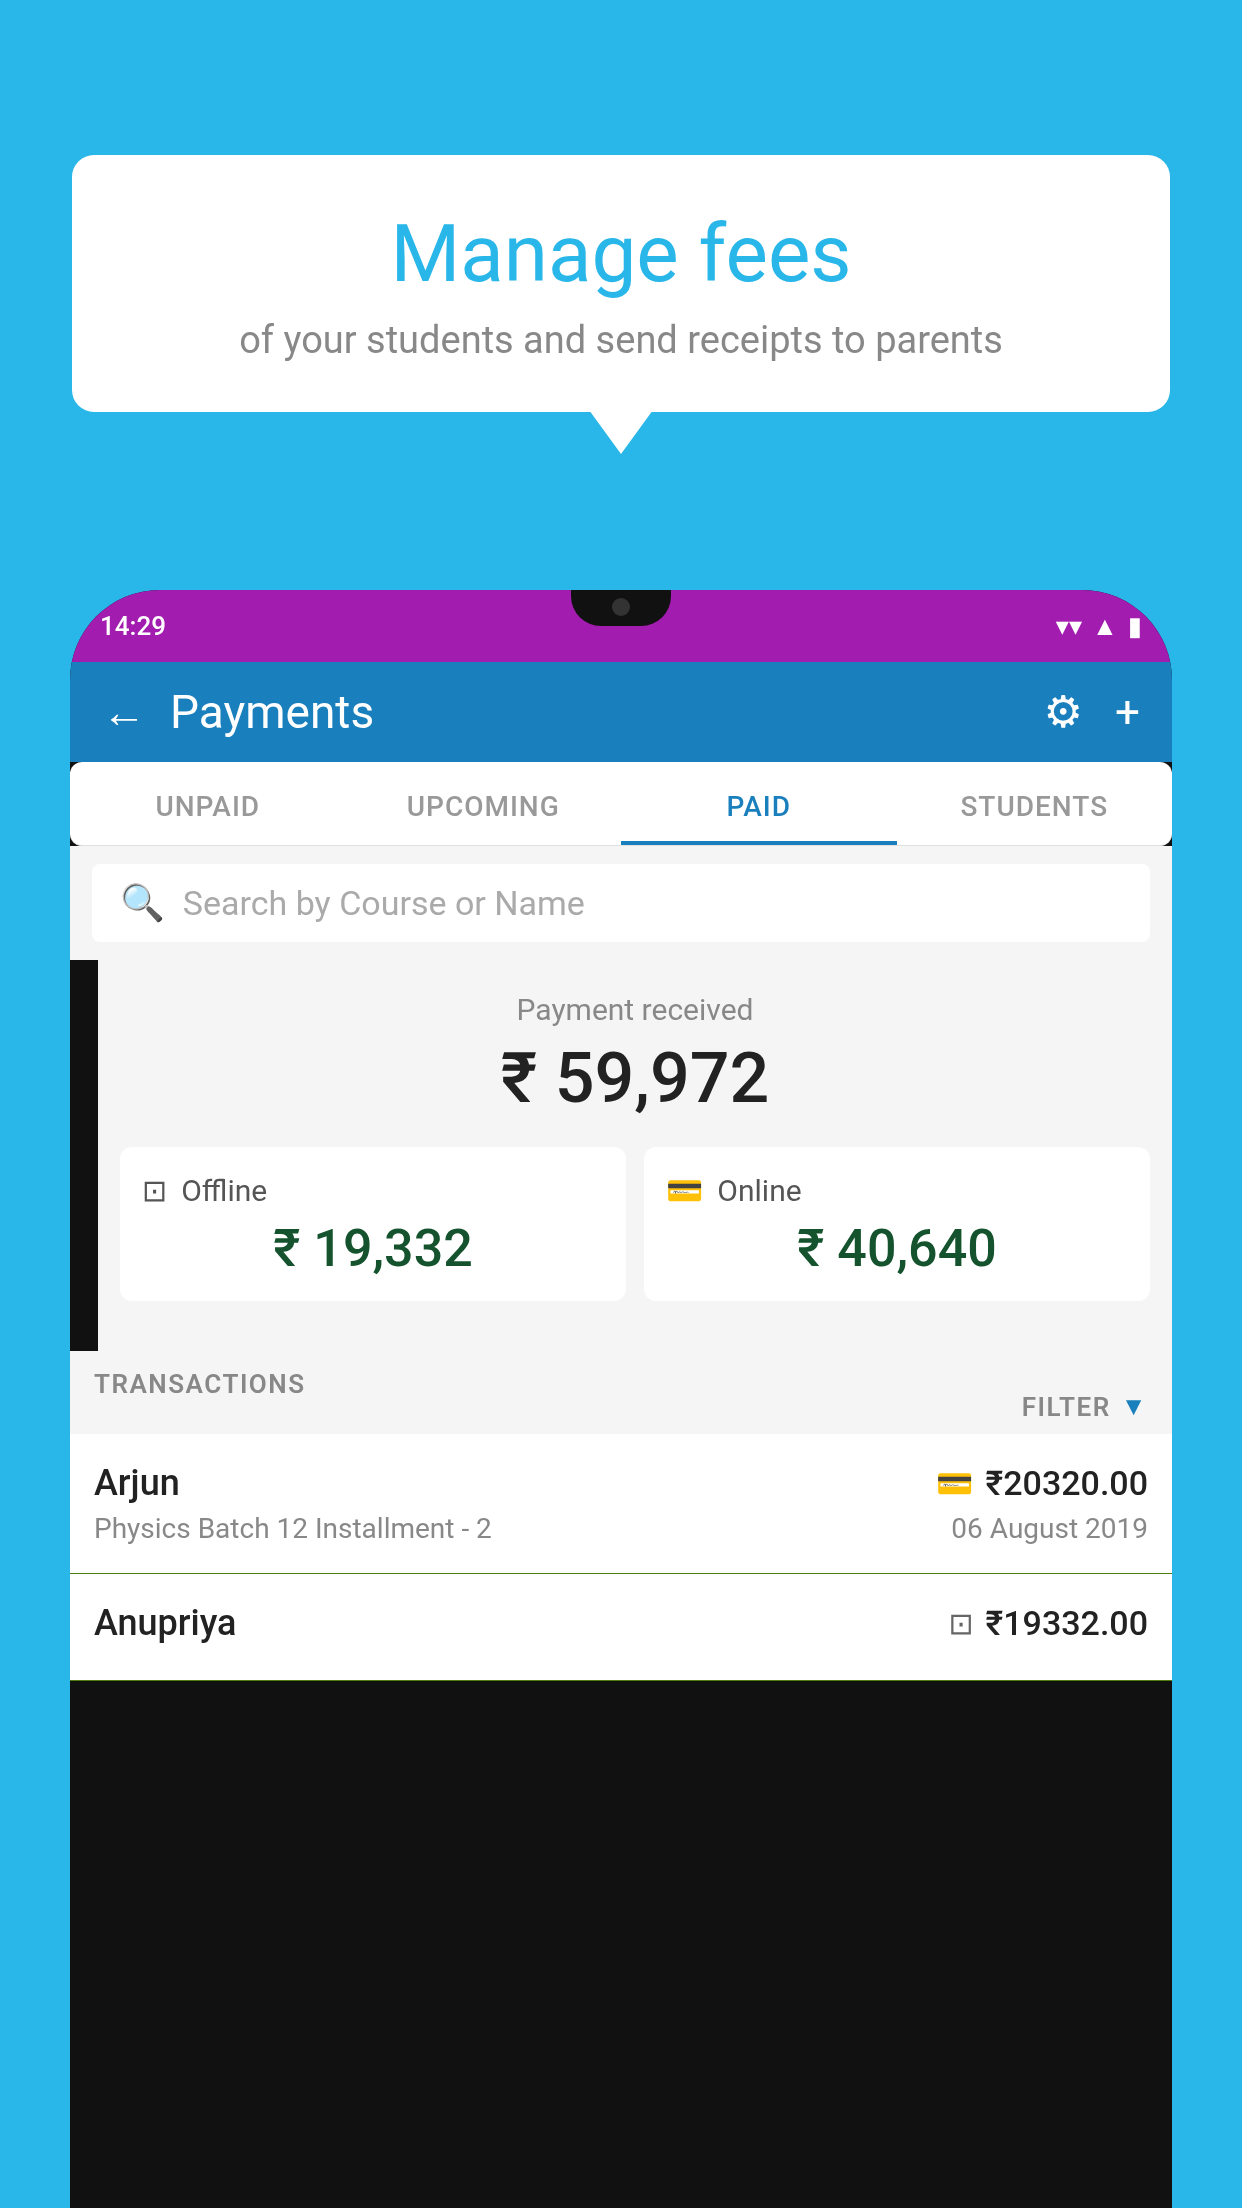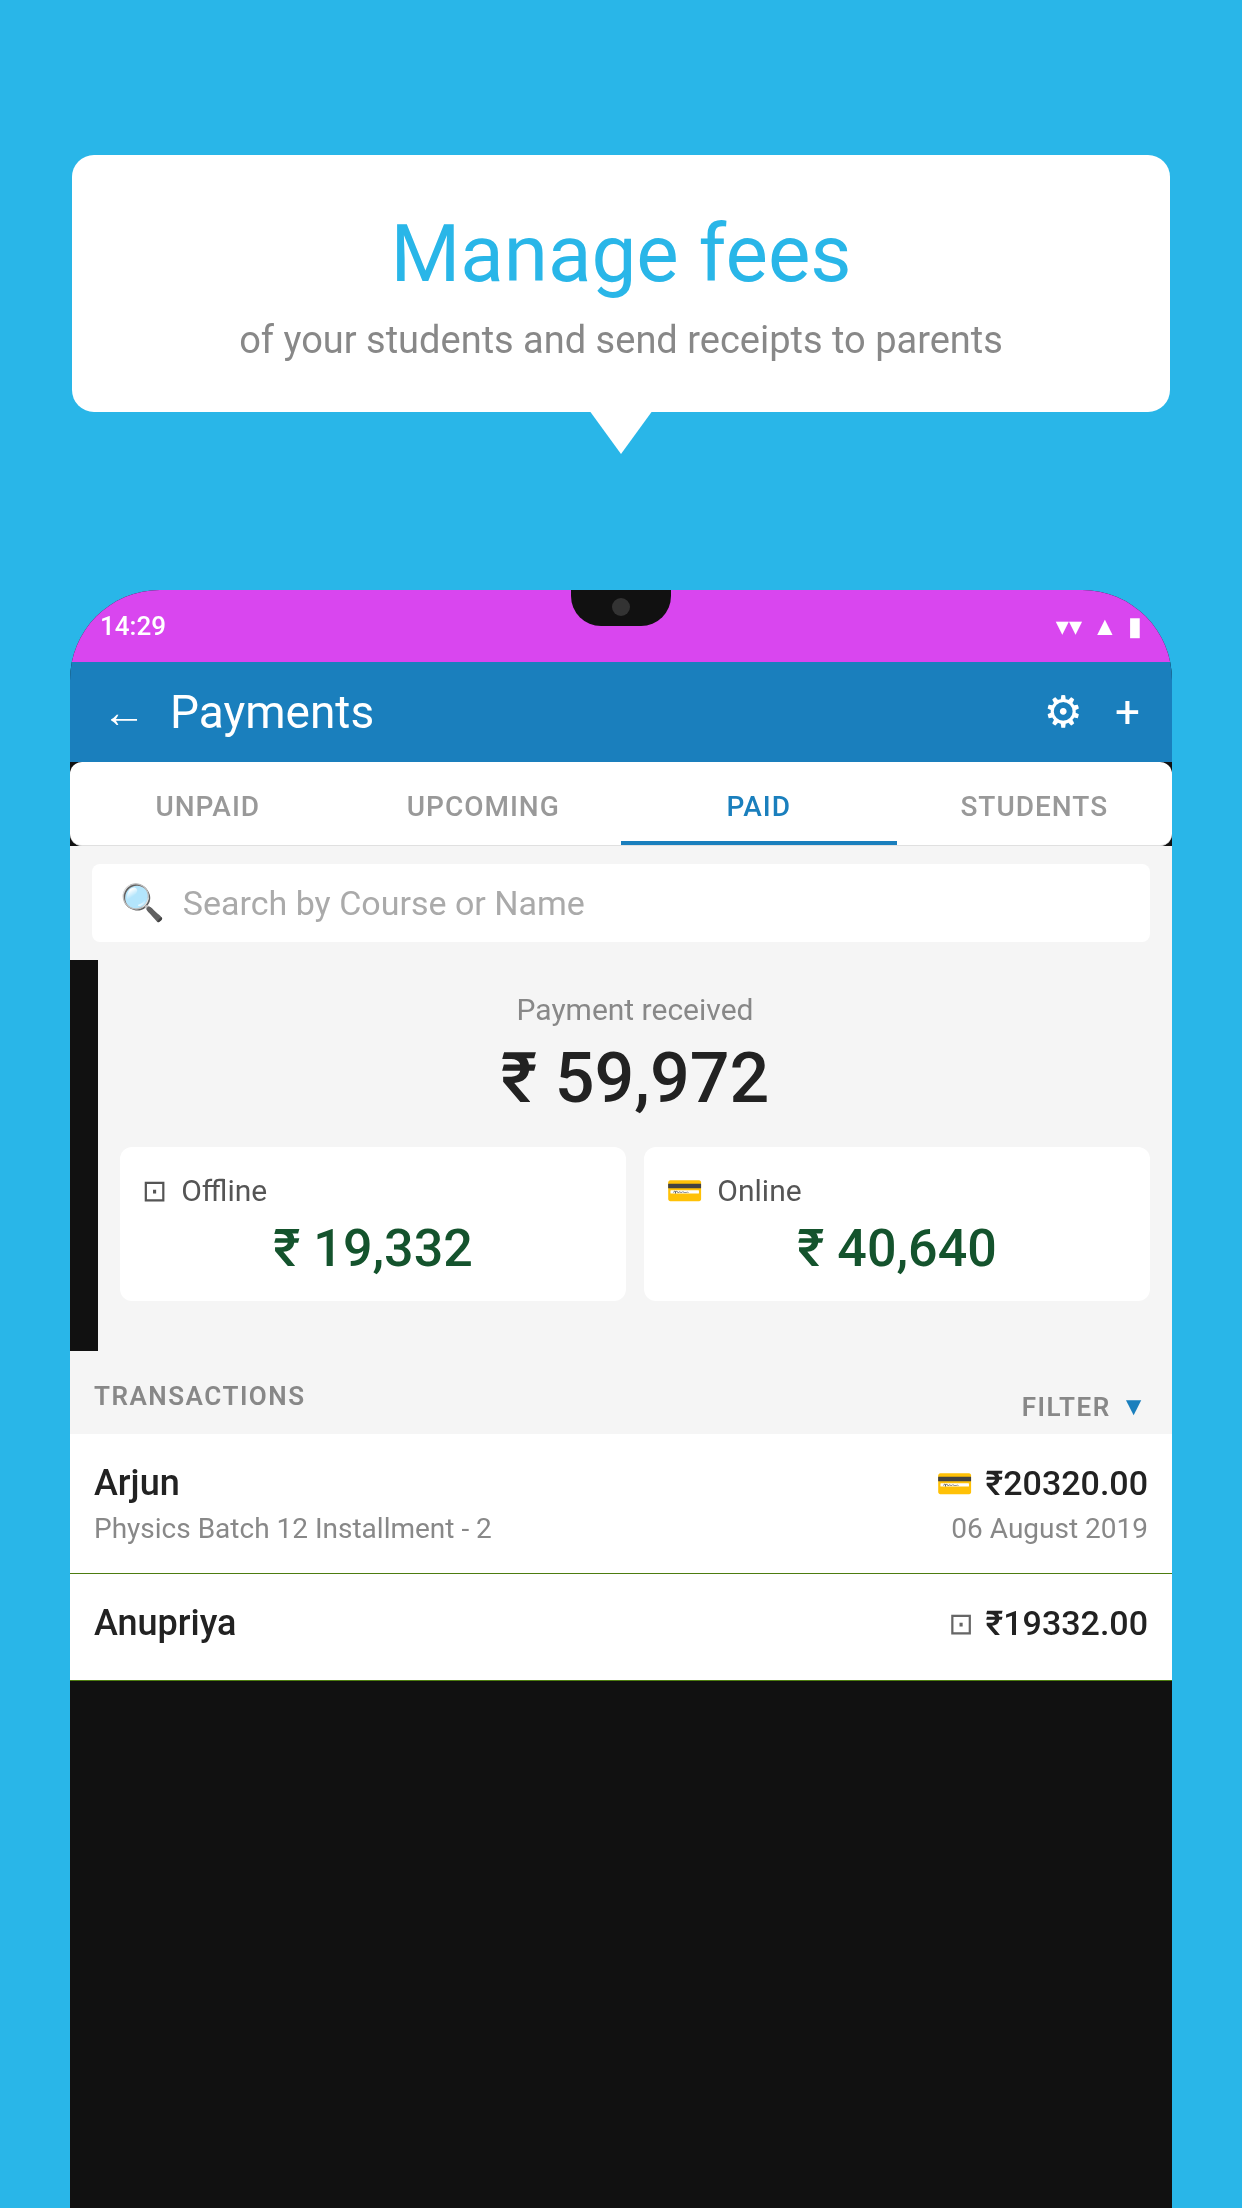--- a/index.html
+++ b/index.html
@@ -56,21 +56,21 @@
       left: 70px;
       right: 70px;
       bottom: 0;
       background: #111;
       border-radius: 90px 90px 0 0;
       overflow: hidden;
     }
 
     
     .phone-top-bar {
-      background: #d946ef;
+      background: #a21caf;
       height: 72px;
       position: relative;
       display: flex;
       align-items: center;
       justify-content: space-between;
       padding: 0 30px;
       text-align: center;
     }
     .status-time {
       color: white;
@@ -239,21 +239,21 @@
     .payment-card-amount {
       font-size: 52px;
       font-weight: 500;
       color: #14532d;
     }
 
     
     .transactions-header {
       background: #f5f5f5;
       display: flex;
-      align-items: center;
+      align-items: flex-start;
       justify-content: space-between;
       padding: 18px 24px 12px 24px;
     }
     .transactions-label {
       font-size: 26px;
       font-weight: 600;
       color: #888;
       letter-spacing: 1.5px;
     }
     .filter-label {

